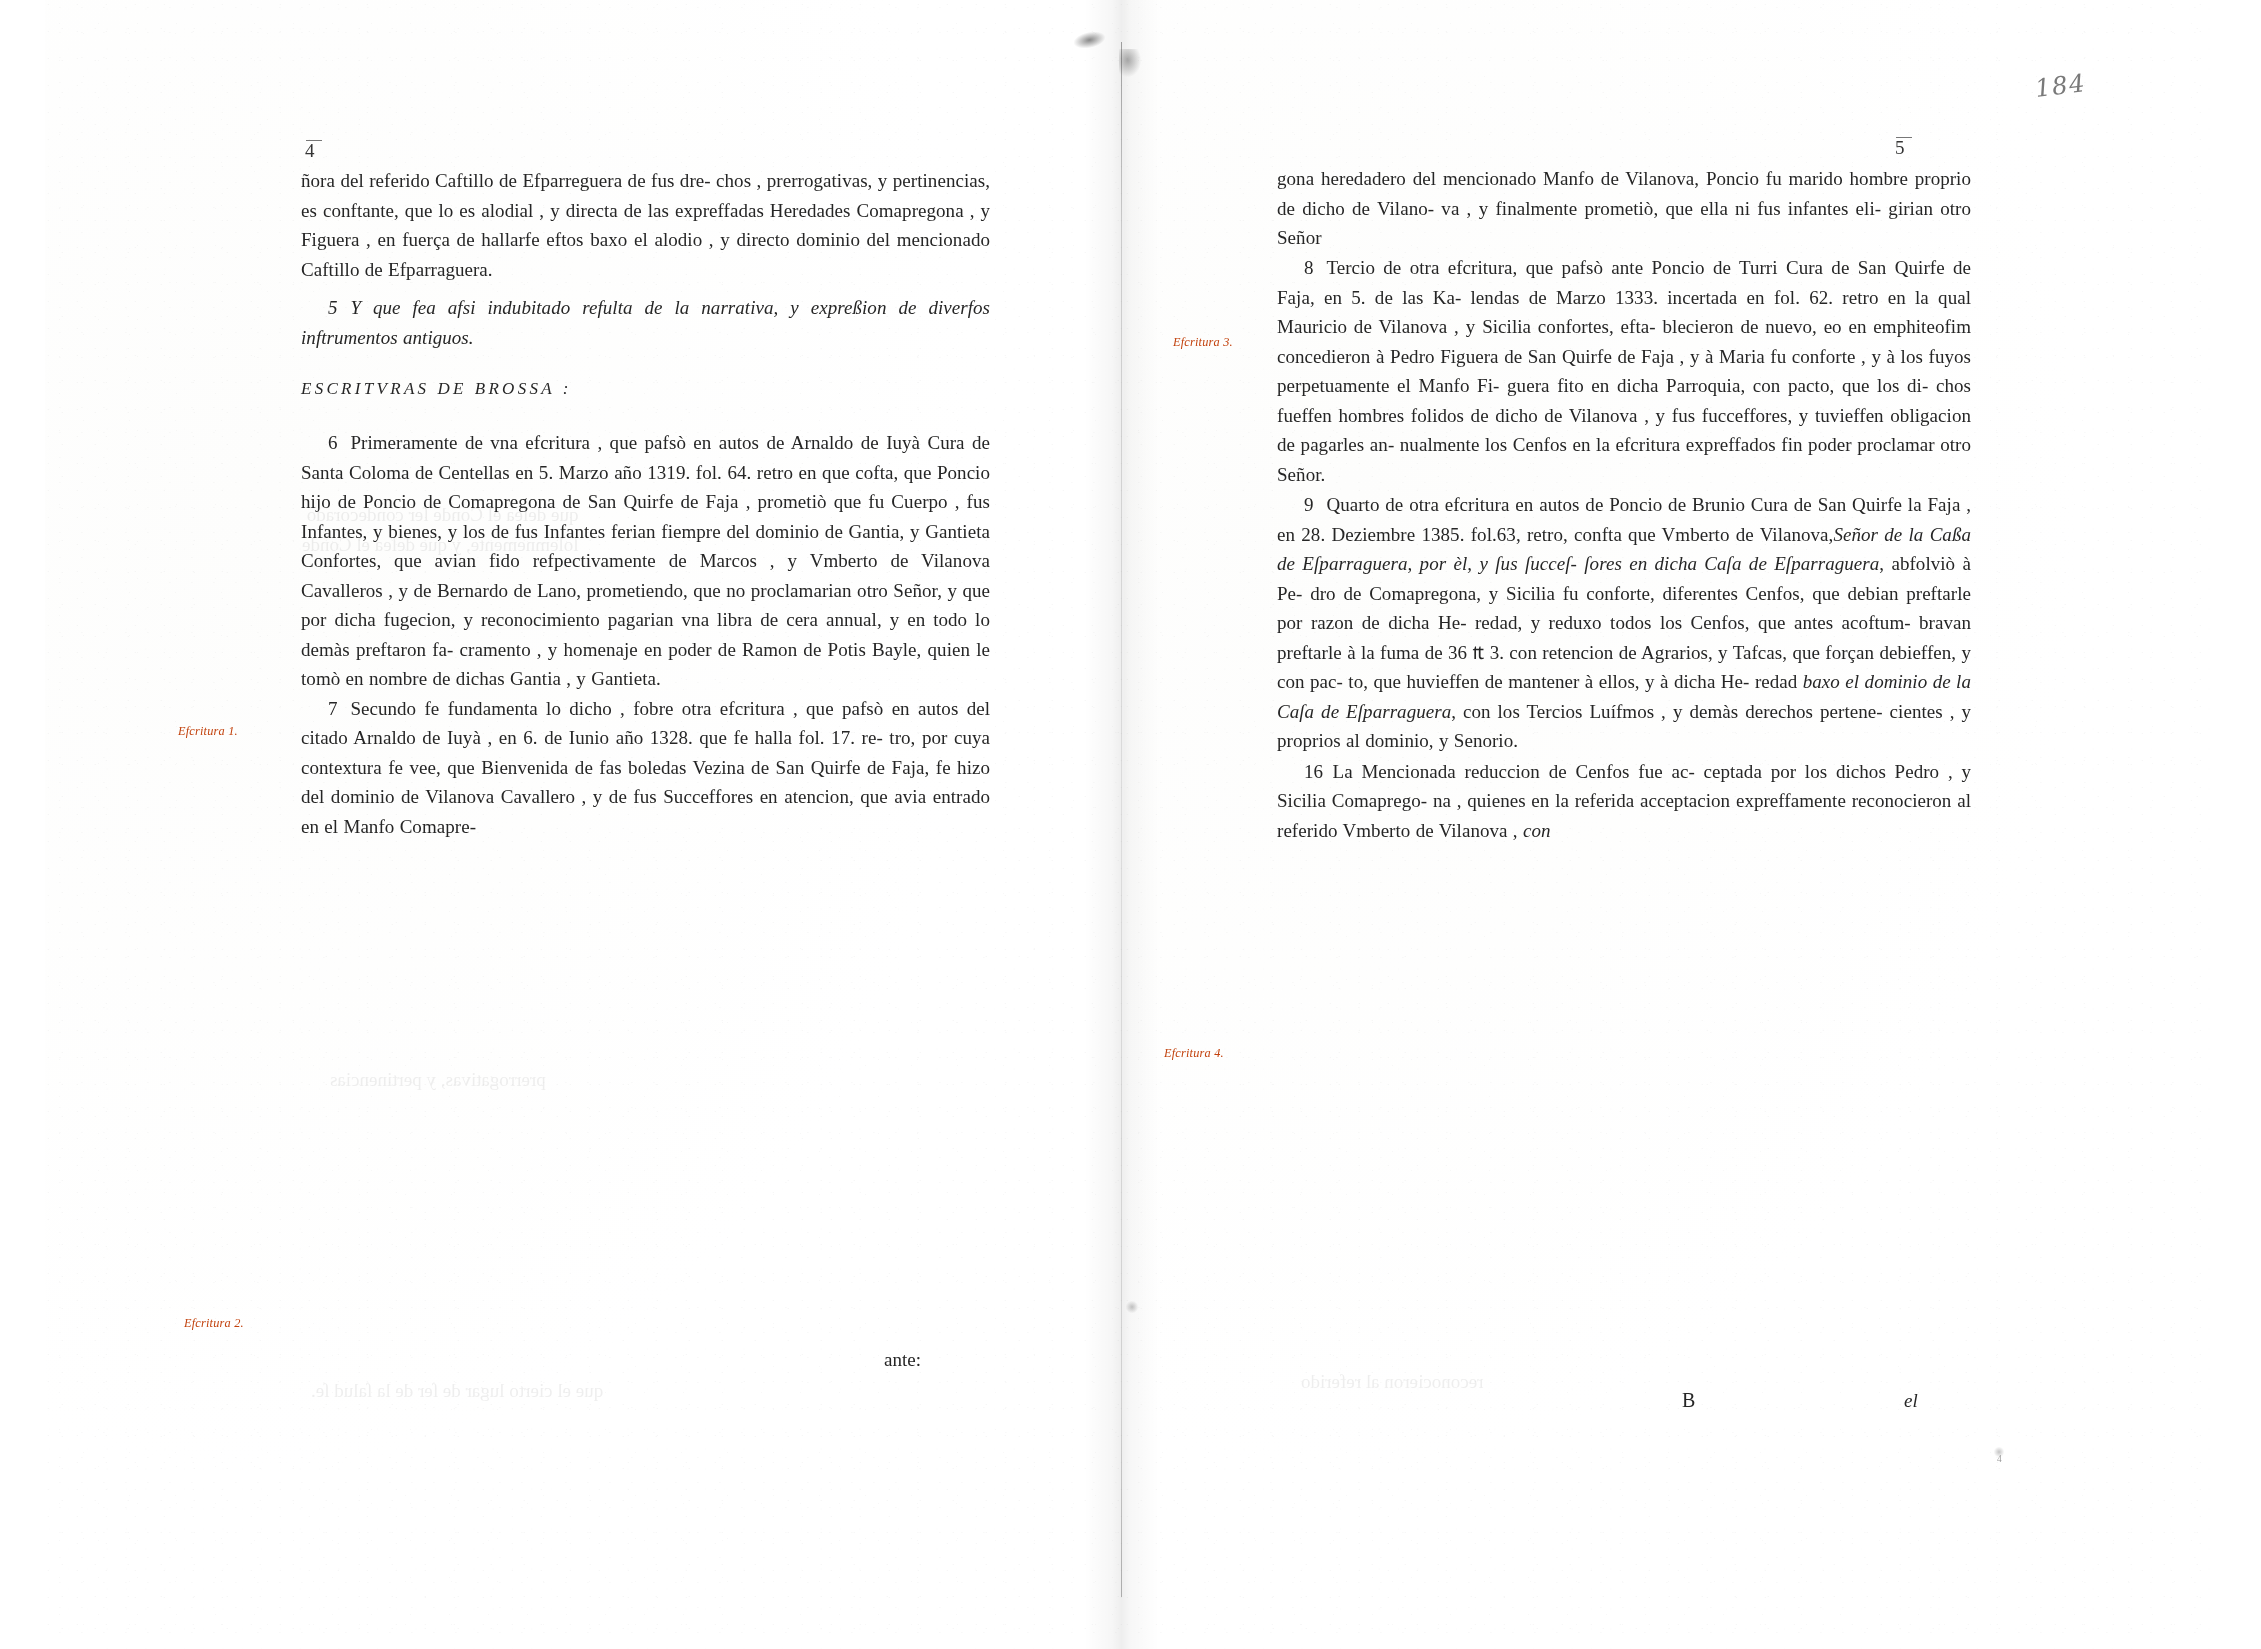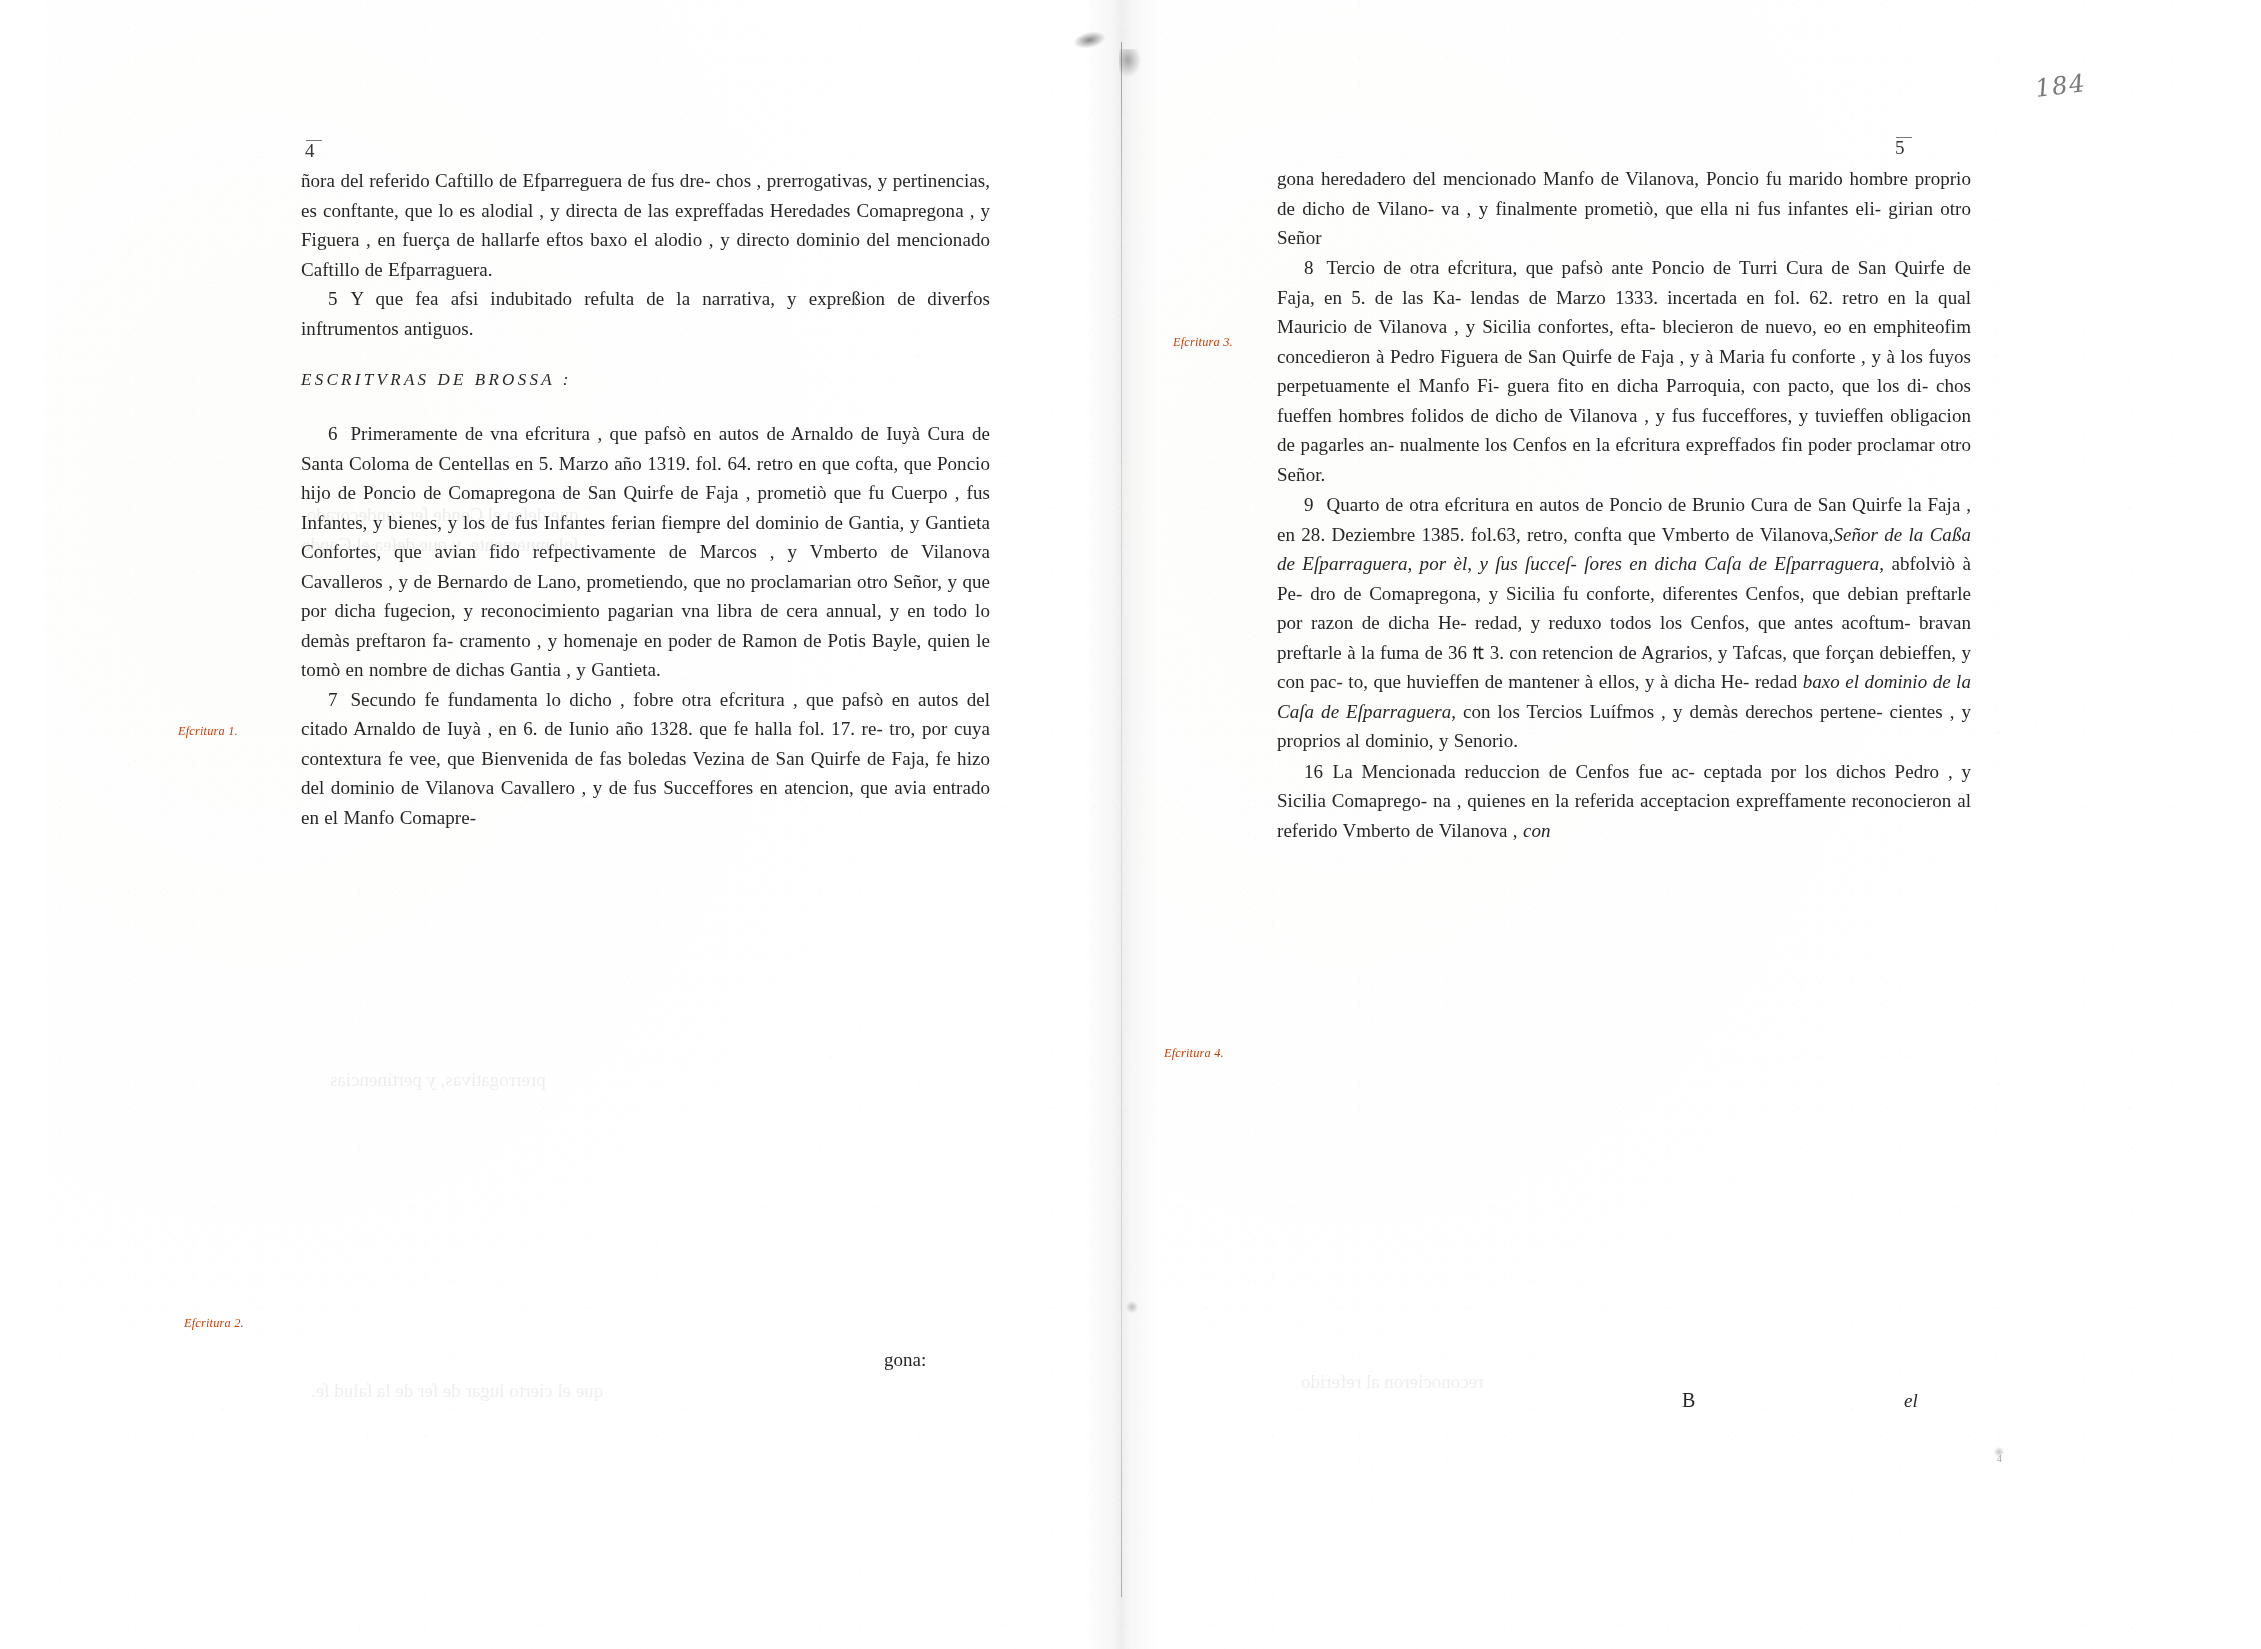--- a/index.html
+++ b/index.html
@@ -219,36 +219,36 @@
   <div class="folio" style="left:305px; top:140px;">
     <span class="bar"></span>
     <span>4</span>
   </div>
 
   <div class="col" style="left:301px; top:166px; width:689px;">
     <div class="body">
       <p>
         <span>ñora del referido Caftillo de Efparreguera de fus dre- chos , prerrogativas, y pertinencias, es conftante, que lo es alodial , y directa de las expreffadas Heredades Comapregona , y Figuera , en fuerça de hallarfe eftos baxo el alodio , y directo dominio del mencionado Caftillo de Efparraguera.</span>
       </p>
-      <p style="margin-top:0;">
+      <p style="margin-top:9px;font-style:italic;">
         <span class="para-num">5</span><span>Y que fea afsi indubitado refulta de la narrativa, y expreßion de diverfos inftrumentos antiguos.</span>
       </p>
 
       <div class="heading">ESCRITVRAS DE BROSSA :</div>
 
       <p>
         <span class="para-num">6</span><span>Primeramente de vna efcritura , que pafsò en autos de Arnaldo de Iuyà Cura de Santa Coloma de Centellas en 5. Marzo año 1319. fol. 64. retro en que cofta, que Poncio hijo de Poncio de Comapregona de San Quirfe de Faja , prometiò que fu Cuerpo , fus Infantes, y bienes, y los de fus Infantes ferian fiempre del dominio de Gantia, y Gantieta Confortes, que avian fido refpectivamente de Marcos , y Vmberto de Vilanova Cavalleros , y de Bernardo de Lano, prometiendo, que no proclamarian otro Señor, y que por dicha fugecion, y reconocimiento pagarian vna libra de cera annual, y en todo lo demàs preftaron fa- cramento , y homenaje en poder de Ramon de Potis Bayle, quien le tomò en nombre de dichas Gantia , y Gantieta.</span>
       </p>
       <p style="margin-top:0;">
         <span class="para-num">7</span><span>Secundo fe fundamenta lo dicho , fobre otra efcritura , que pafsò en autos del citado Arnaldo de Iuyà , en 6. de Iunio año 1328. que fe halla fol. 17. re- tro, por cuya contextura fe vee, que Bienvenida de fas boledas Vezina de San Quirfe de Faja, fe hizo del dominio de Vilanova Cavallero , y de fus Succeffores en atencion, que avia entrado en el Manfo Comapre-</span>
       </p>
     </div>
   </div>
 
-  <div class="catchword" style="left:884px; top:1349px;">gona:</div>
+  <div class="catchword" style="left:884px; top:1349px;">ante:</div>
 
   <div class="sidenote" style="left:178px; top:724px;">Efcritura 1.</div>
   <div class="sidenote" style="left:184px; top:1316px;">Efcritura 2.</div>
 
   <div class="showthrough" style="left:302px; top:500px;">que deſea el Conde ſer condecorado<br>ſolemnemente, y que deſea el Conde</div>
   <div class="showthrough" style="left:311px; top:1376px;">que el cierto lugar de ſer de la ſalud ſe.</div>
   <div class="showthrough" style="left:330px; top:1065px;">prerrogativas, y pertinencias</div>
 
   <div class="folio" style="left:1895px; top:137px;">
     <span class="bar"></span>

